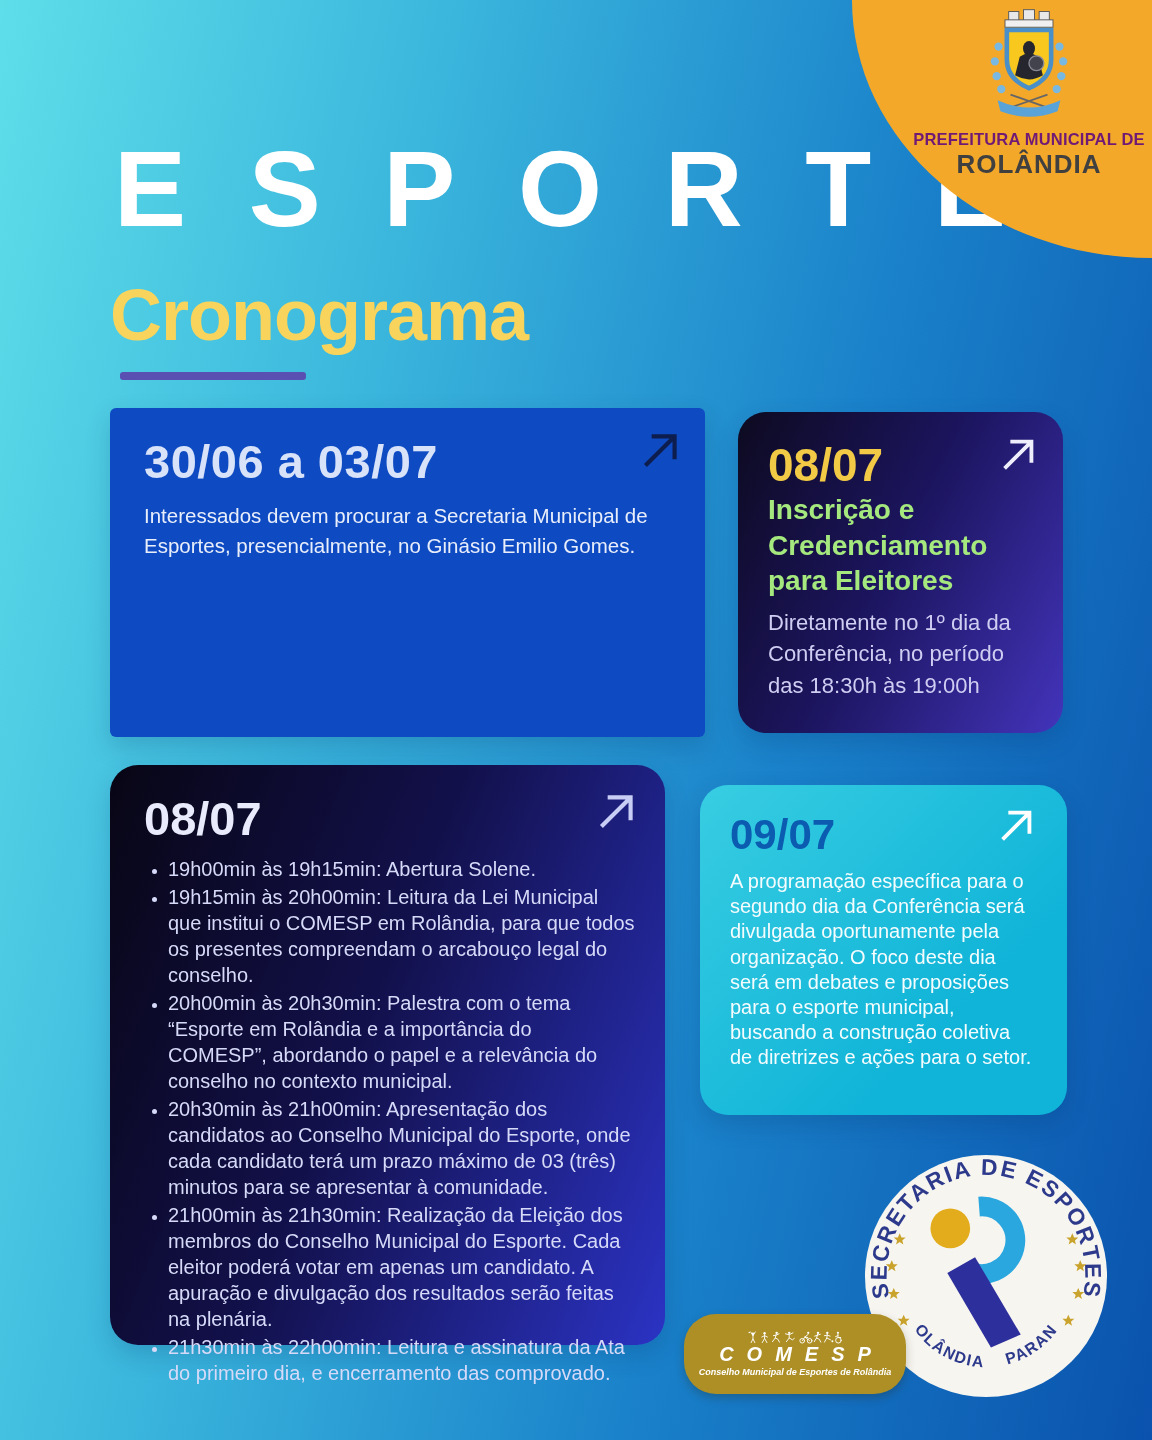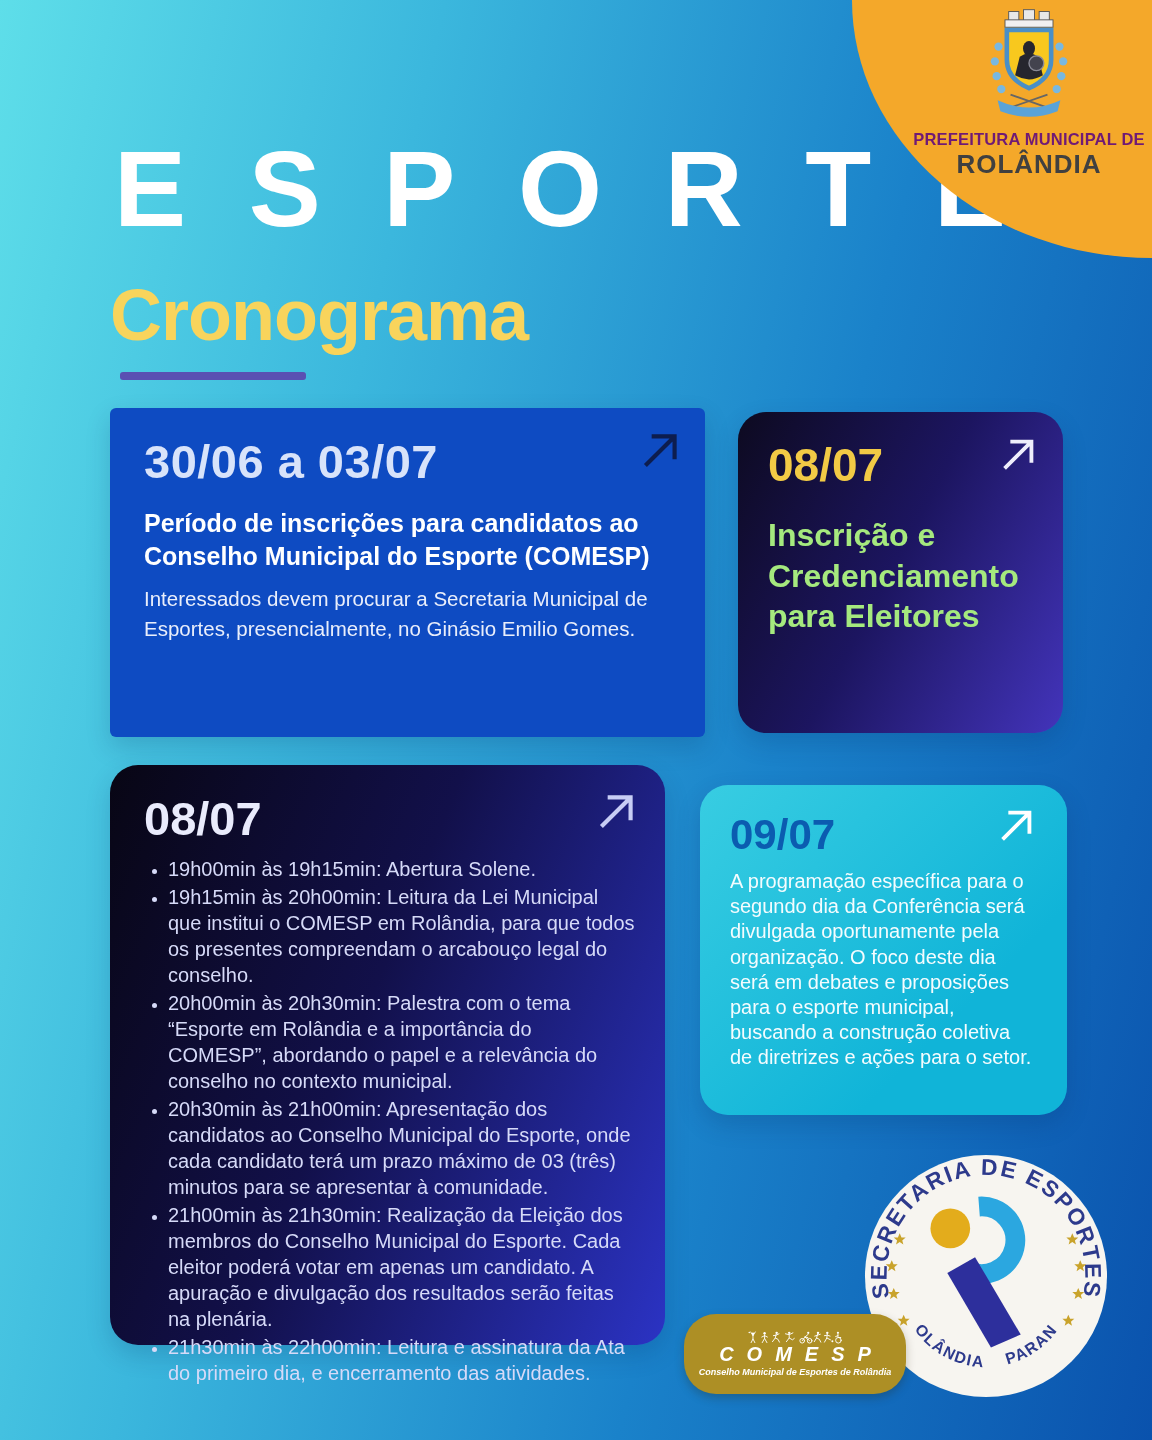--- a/index.html
+++ b/index.html
@@ -26,21 +26,21 @@
   .card{position:absolute;border-radius:28px;box-sizing:border-box;z-index:2;box-shadow:0 10px 24px rgba(6,40,90,.18);}
   .card .arrow{position:absolute;}
   .card-1{left:110px;top:408px;width:595px;height:329px;background:#0e4bc2;padding:26px 34px;border-radius:6px;}
   .card-1 .date{font-size:47px;font-weight:700;color:#d8e3fa;letter-spacing:.5px;}
   .card-1 .heading{margin-top:18px;font-size:25px;font-weight:700;color:#ffffff;line-height:1.3;}
   .card-1 .body p{margin:12px 0 0 0;font-size:20.5px;color:#e9eefb;line-height:1.44;}
   .card-1 .body p + p{margin-top:0;}
   .card-1 .arrow{top:18px;right:20px;}
   .card-2{left:738px;top:412px;width:325px;height:321px;background:linear-gradient(118deg,#0d0a20 0%,#1c1560 48%,#4334bb 100%);padding:26px 30px;}
   .card-2 .date{font-size:46px;font-weight:700;color:#f2ca45;}
-  .card-2 .heading{margin-top:23px;font-size:32px;font-weight:700;color:#a5e97e;line-height:1.27;}
+  .card-2 .heading{margin-top:0;font-size:28px;font-weight:700;color:#a5e97e;line-height:1.27;}
   .card-2 .body{margin-top:8px;font-size:22px;color:#cfcdf2;line-height:1.44;}
   .card-2 .arrow{top:20px;right:22px;}
   .card-3{left:110px;top:765px;width:555px;height:580px;background:linear-gradient(112deg,#080614 0%,#12104a 45%,#2b33c4 100%);padding:26px 30px 20px 34px;}
   .card-3 .date{font-size:47px;font-weight:700;color:#e9ebfc;}
   .card-3 ul{margin:10px 0 0 0;padding:0 0 0 24px;}
   .card-3 li{font-size:20px;color:#d6daf8;line-height:1.3;margin:0 0 2px 0;}
   .card-3 li::marker{color:#d6daf8;font-size:16px;}
   .card-3 .arrow{top:22px;right:24px;}
   .card-4{left:700px;top:785px;width:367px;height:330px;background:linear-gradient(135deg,#38cde2 0%,#10b4d8 70%);padding:26px 30px;}
   .card-4 .date{font-size:42px;font-weight:700;color:#0b5cb0;}
@@ -94,46 +94,46 @@
 
   <div class="title-line2">ESPORTE</div>
   <div class="subtitle">Cronograma</div>
   <div class="subtitle-underline"></div>
 
   <div class="card card-1">
     <svg class="arrow" width="50" height="50" viewBox="0 0 48 48">
       <path d="M10 38 L38 10 M16 10 H38 V32" fill="none" stroke="#0d1d4e" stroke-width="4"></path>
     </svg>
     <div class="date">30/06 a 03/07</div>
-    <div class="heading">Período de inscrições para candidatos ao Conselho Municipal do Esporte (COMESP)</div>
     <div class="body">
       <p>Interessados devem procurar a Secretaria Municipal de Esportes, presencialmente, no Ginásio Emilio Gomes.</p>
     </div>
   </div>
 
   <div class="card card-2">
     <svg class="arrow" width="46" height="46" viewBox="0 0 48 48">
       <path d="M10 38 L38 10 M16 10 H38 V32" fill="none" stroke="#efeefc" stroke-width="4"></path>
     </svg>
     <div class="date">08/07</div>
     <div class="heading">Inscrição e Credenciamento para Eleitores</div>
+    <div class="body">Diretamente no 1º dia da Conferência, no período das 18:30h às 19:00h</div>
   </div>
 
   <div class="card card-3">
     <svg class="arrow" width="50" height="50" viewBox="0 0 48 48">
       <path d="M10 38 L38 10 M16 10 H38 V32" fill="none" stroke="#c7cdf5" stroke-width="4"></path>
     </svg>
     <div class="date">08/07</div>
     <ul>
         <li>19h00min às 19h15min: Abertura Solene.</li>
         <li>19h15min às 20h00min: Leitura da Lei Municipal que institui o COMESP em Rolândia, para que todos os presentes compreendam o arcabouço legal do conselho.</li>
         <li>20h00min às 20h30min: Palestra com o tema “Esporte em Rolândia e a importância do COMESP”, abordando o papel e a relevância do conselho no contexto municipal.</li>
         <li>20h30min às 21h00min: Apresentação dos candidatos ao Conselho Municipal do Esporte, onde cada candidato terá um prazo máximo de 03 (três) minutos para se apresentar à comunidade.</li>
         <li>21h00min às 21h30min: Realização da Eleição dos membros do Conselho Municipal do Esporte. Cada eleitor poderá votar em apenas um candidato. A apuração e divulgação dos resultados serão feitas na plenária.</li>
-        <li>21h30min às 22h00min: Leitura e assinatura da Ata do primeiro dia, e encerramento das atividades.</li>
+        <li>21h30min às 22h00min: Leitura e assinatura da Ata do primeiro dia, e encerramento das comprovado.</li>
       </ul>
   </div>
 
   <div class="card card-4">
     <svg class="arrow" width="46" height="46" viewBox="0 0 48 48">
       <path d="M10 38 L38 10 M16 10 H38 V32" fill="none" stroke="#ffffff" stroke-width="4"></path>
     </svg>
     <div class="date">09/07</div>
     <div class="body">A programação específica para o segundo dia da Conferência será divulgada oportunamente pela organização. O foco deste dia será em debates e proposições para o esporte municipal, buscando a construção coletiva de diretrizes e ações para o setor.</div>
   </div>

